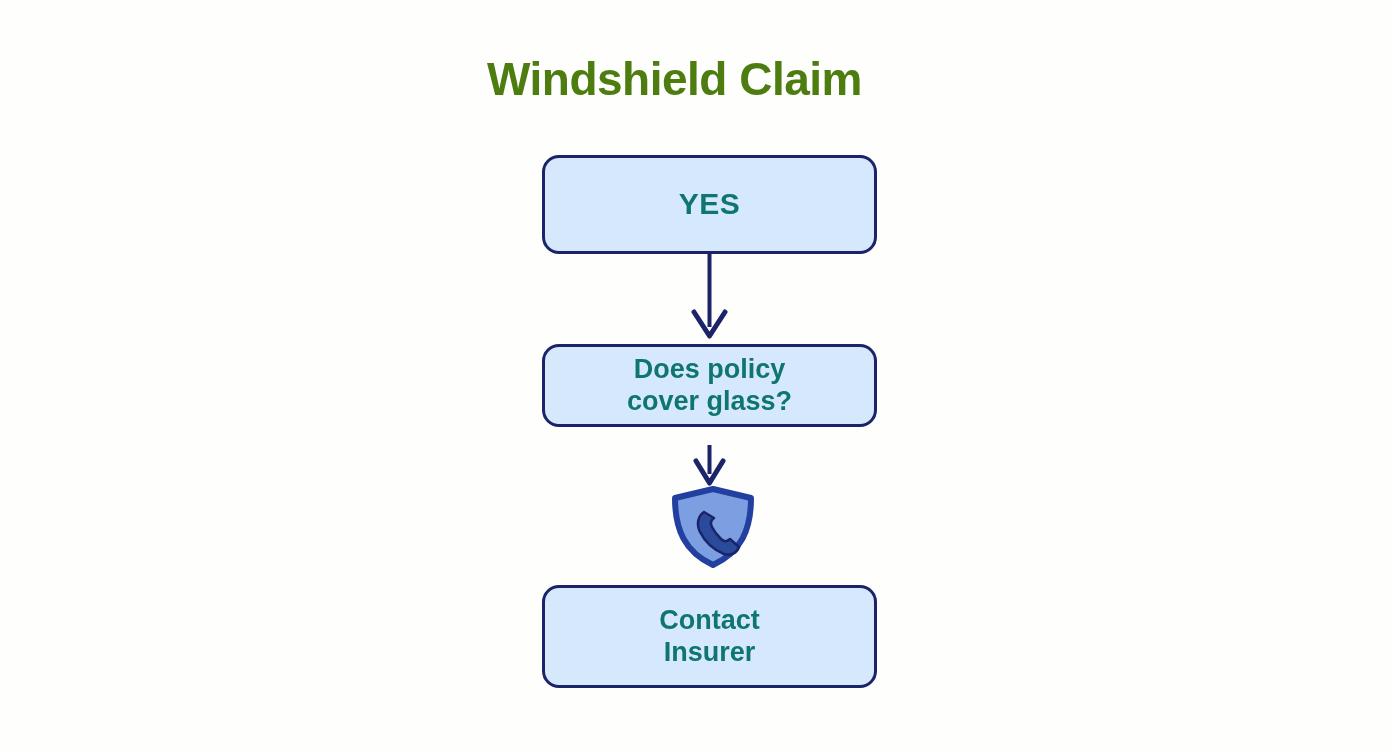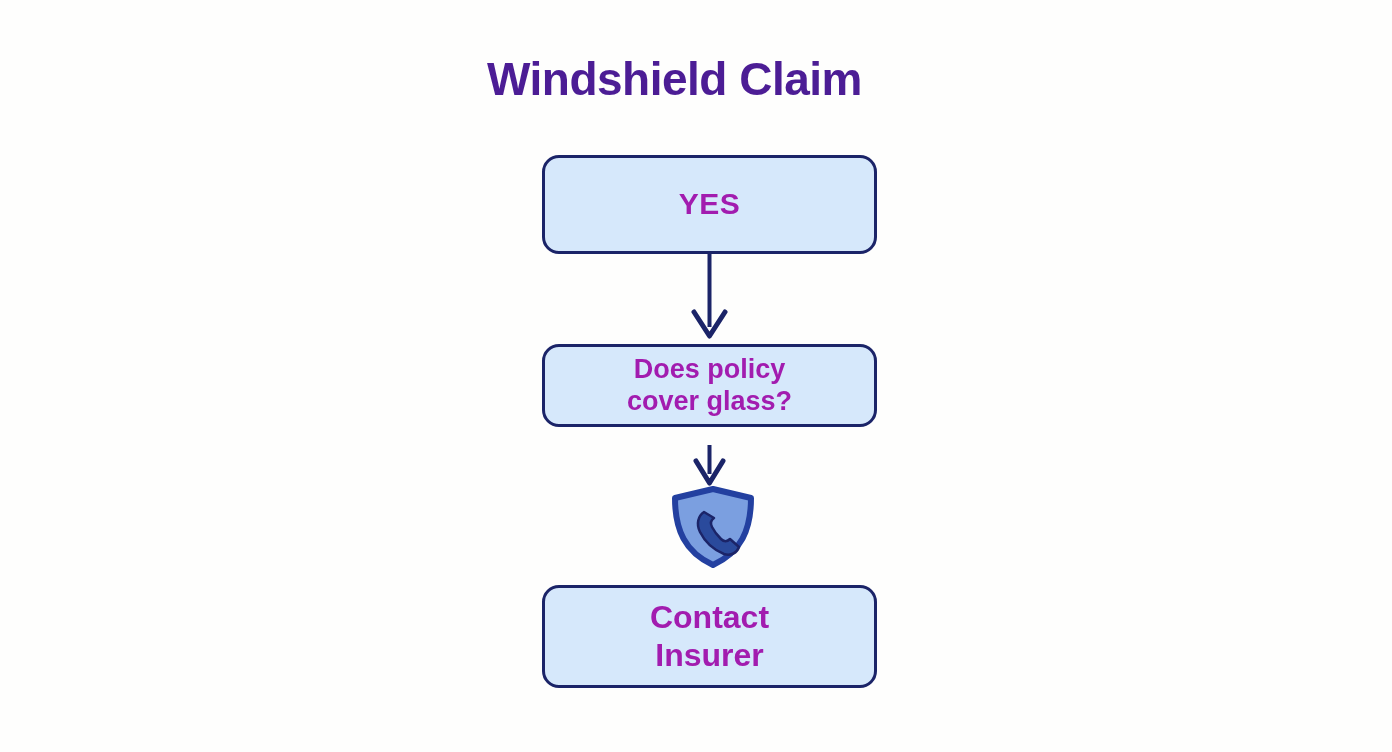--- a/index.html
+++ b/index.html
@@ -25,39 +25,39 @@
   
   .title {
     position: absolute;
     left: 0;
     top: 52px;
     width: 1349px;
     text-align: center;
     font-size: 46px;
     font-weight: 700;
     letter-spacing: -0.5px;
-    color: #4c1d95;
+    color: #4d7c0f;
     font-family: "Liberation Sans", sans-serif;
     white-space: nowrap;
   }
 
   
   .node {
     position: absolute;
     left: 542px;
     width: 335px;
     box-sizing: border-box;
     background: #d6e8fb;
     border: 3px solid #1b2468;
     border-radius: 17px;
     display: flex;
     align-items: center;
     justify-content: center;
     text-align: center;
-    color: #a21caf;
+    color: #0f766e;
     font-weight: 700;
     font-family: "Liberation Sans", sans-serif;
   }
 
   .node .node-label {
     display: block;
     line-height: 1.16;
     white-space: pre-line;
   }
 
@@ -70,21 +70,21 @@
 
   #node-1 {
     top: 344px;
     height: 83px;
     font-size: 27px;
   }
 
   #node-2 {
     top: 585px;
     height: 103px;
-    font-size: 32px;
+    font-size: 27px;
   }
 
   
   .connector {
     position: absolute;
     left: 0;
     top: 0;
     width: 1392px;
     height: 752px;
     pointer-events: none;

